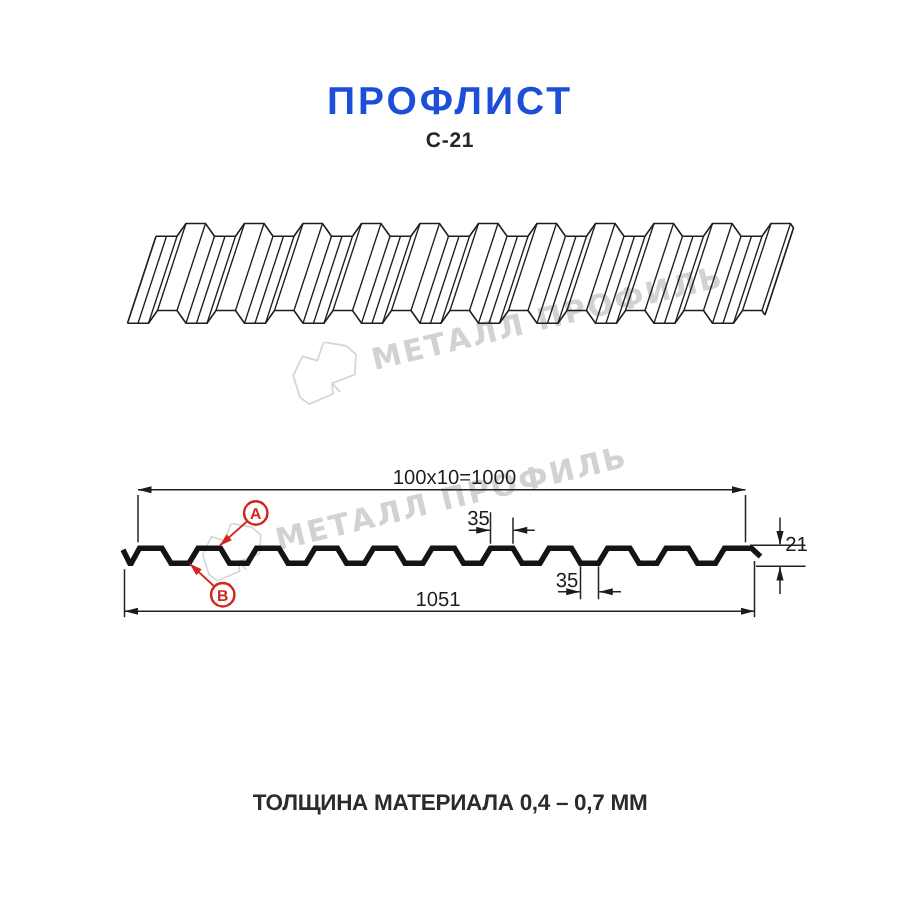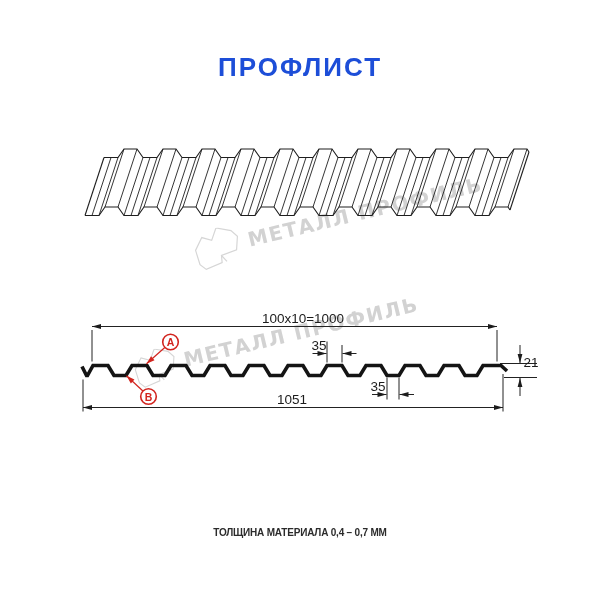--- a/index.html
+++ b/index.html
@@ -3,36 +3,37 @@
 <meta charset="utf-8">
 <style>
   html,body{margin:0;padding:0;background:#fff;}
   .page{position:relative;width:600px;height:600px;background:#ffffff;overflow:hidden;
         font-family:"Liberation Sans",sans-serif;}
   .title{position:absolute;left:0;top:52px;width:600px;text-align:center;
          font-size:26px;font-weight:800;letter-spacing:2px;color:#1d4ed8;z-index:2;}
   .subtitle{position:absolute;left:0;top:85px;width:600px;text-align:center;
             font-size:14px;font-weight:700;letter-spacing:.5px;color:#2e2427;z-index:2;}
   .footer{position:absolute;left:0;top:527px;width:600px;text-align:center;
-          font-size:10px;font-weight:700;letter-spacing:-.2px;color:#2b2b2b;z-index:2;}
+          font-size:15px;font-weight:700;letter-spacing:-.2px;color:#2b2b2b;z-index:2;}
   .wmlogo{position:absolute;z-index:0;transform:rotate(-13.5deg);}
   .wmtext{position:absolute;z-index:0;font-family:"DejaVu Sans",sans-serif;
           font-size:20px;font-weight:700;letter-spacing:1.5px;color:#d2d2d2;
           white-space:nowrap;transform-origin:left center;
           transform:translateY(-50%) rotate(-13.5deg);}
   svg.draw{position:absolute;z-index:1;}
   .dimtxt{font-family:"Liberation Sans",sans-serif;font-size:13.5px;fill:#1c1c1c;}
   .redtxt{font-family:"Liberation Sans",sans-serif;font-size:10.5px;font-weight:700;fill:#d2251f;}
 </style>
 </head>
 <body>
 
 <div class="page">
 
   <div class="title">ПРОФЛИСТ</div>
+  <div class="subtitle">С-21</div>
 
   <div class="wmlogo" style="left:195px;top:228px;">
     <svg width="47" height="39" viewBox="0 0 45 39" fill="none">
       <polygon points="1,32 0,17 9,6 18,11 25,0 39,6 44,13 40,26 24,28 23,35 6,38" stroke="#d6d6d6" stroke-width="1.2" fill="none"></polygon>
       <line x1="24" y1="28" x2="28" y2="35" stroke="#d6d6d6" stroke-width="1.2"></line>
     </svg>
   </div>
   <div class="wmtext" style="left:248px;top:240px;">МЕТАЛЛ ПРОФИЛЬ</div>
 
   <div class="wmlogo" style="left:133px;top:349px;">

